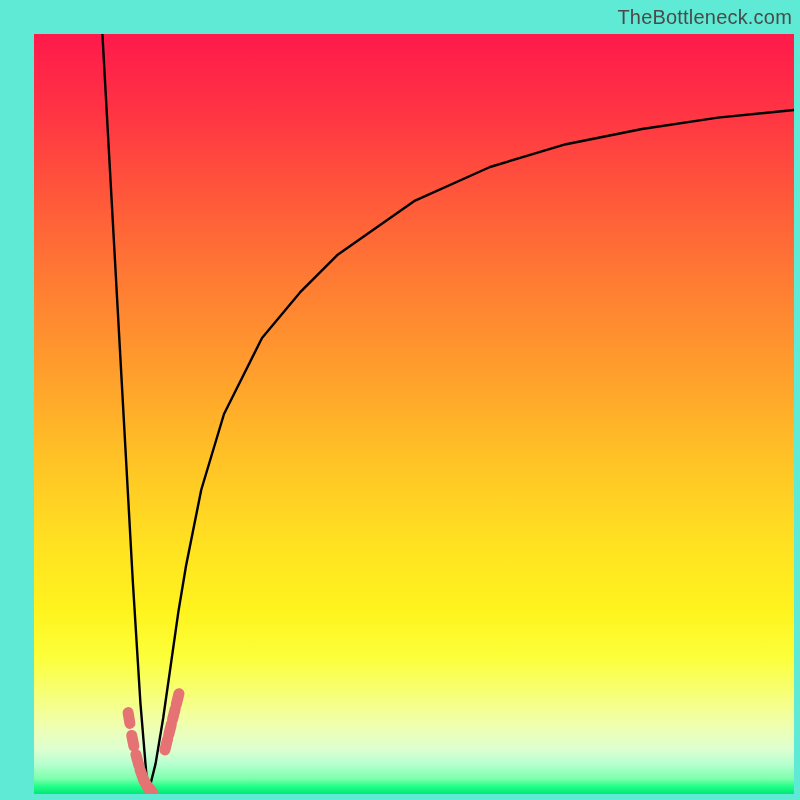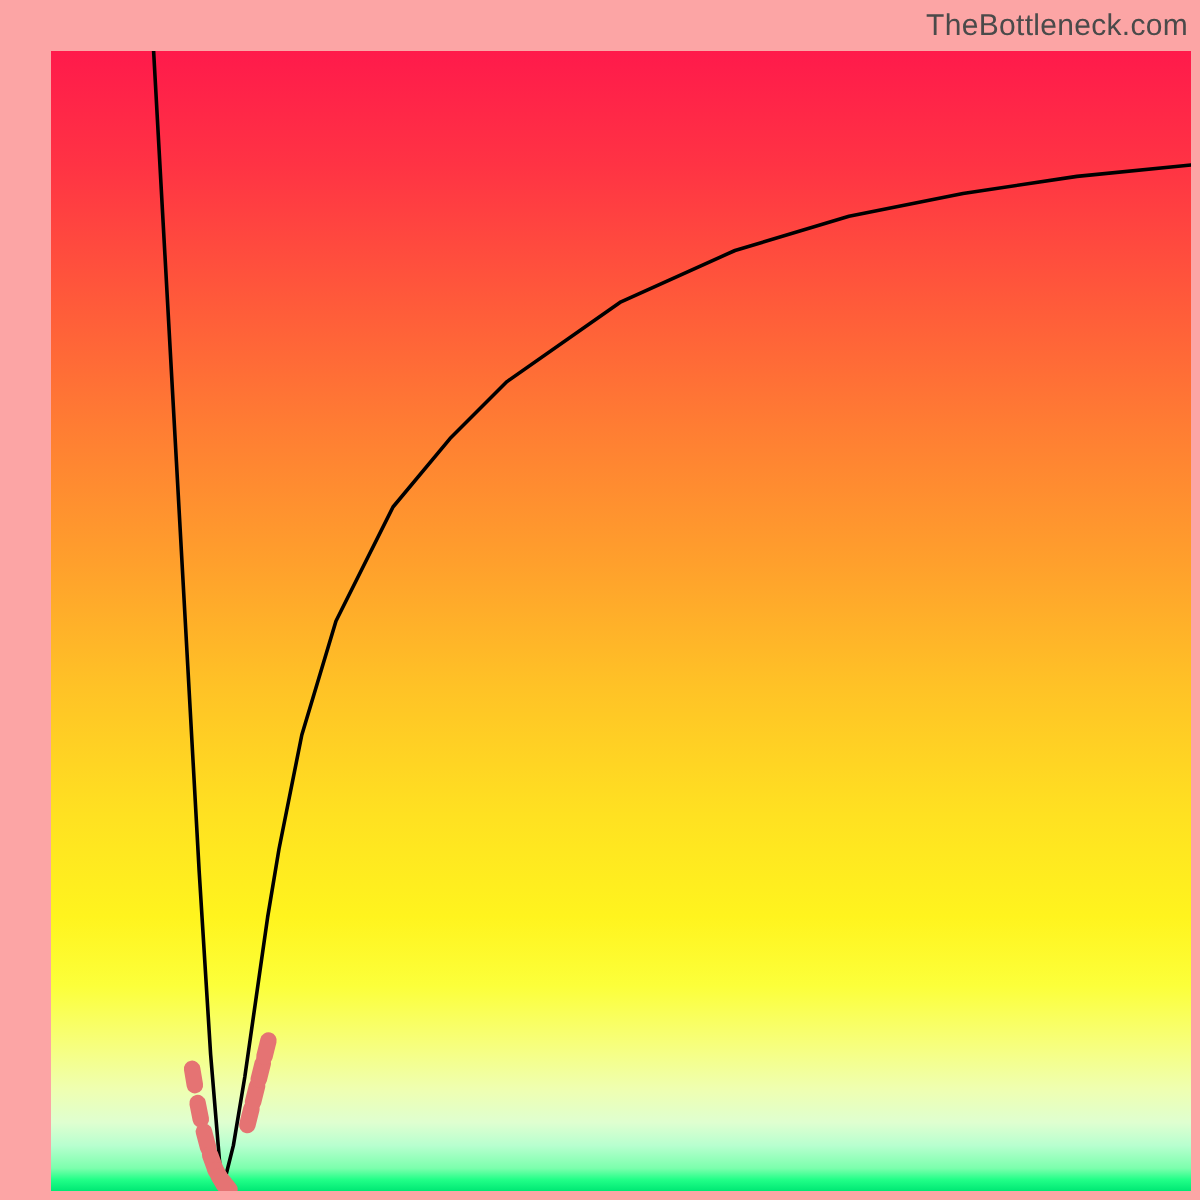--- a/index.html
+++ b/index.html
@@ -8,21 +8,21 @@
     width: 800px;
     height: 800px;
     overflow: hidden;
     background: #000;
     font-family: Arial, Helvetica, sans-serif;
   }
   .frame {
     position: relative;
     width: 800px;
     height: 800px;
-    background: #fca5a5;
+    background: #5eead4;
   }
   .plot-area {
     position: absolute;
     left: 34px;
     top: 34px;
     width: 760px;
     height: 760px;
     background: linear-gradient(
       to bottom,
       #ff1a4b 0%,

